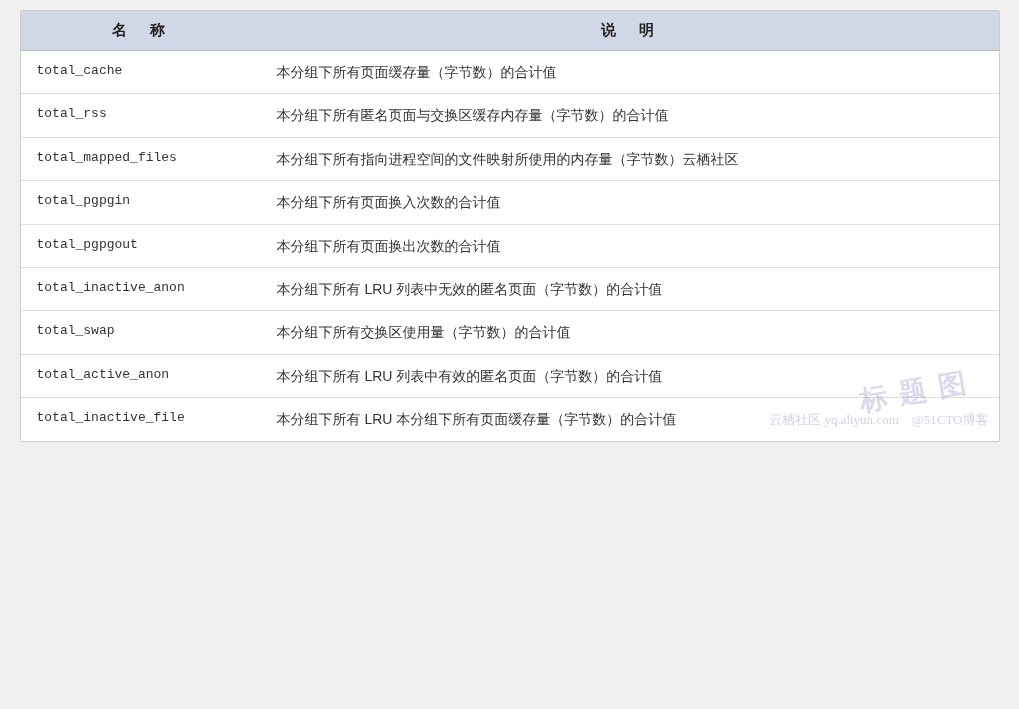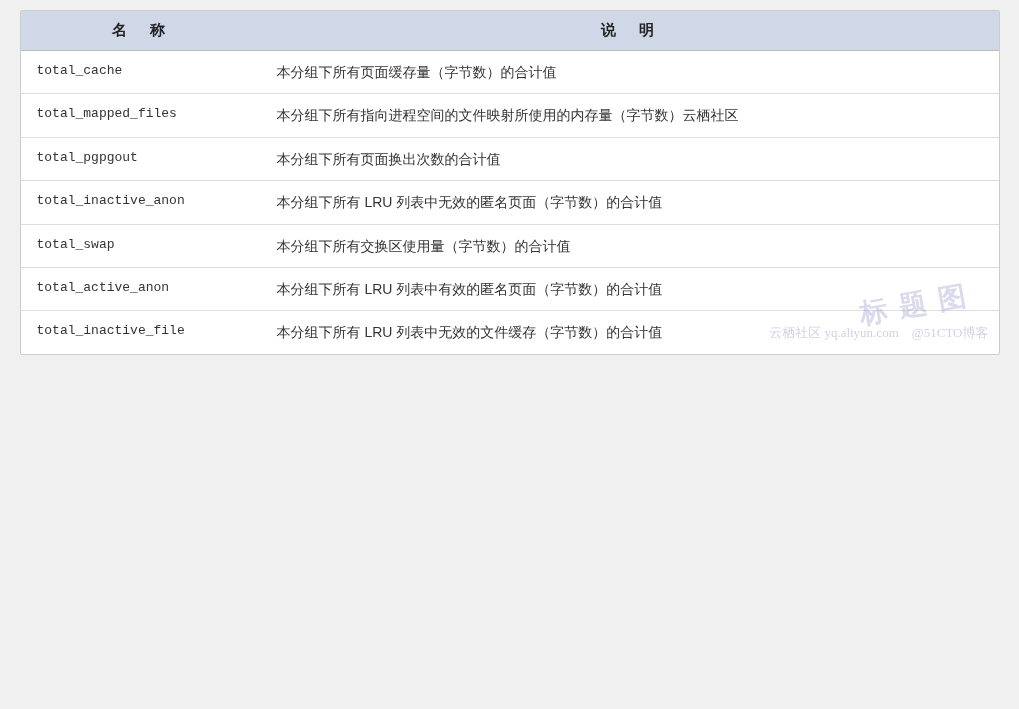--- a/index.html
+++ b/index.html
@@ -107,40 +107,48 @@
         <th>名　称</th>
         <th>说　明</th>
       </tr>
     </thead>
     <tbody id="table-body">
     <tr>
           <td>total_cache</td>
           <td>本分组下所有页面缓存量（字节数）的合计值</td>
         </tr>
         <tr>
+          <td>total_rss</td>
+          <td>本分组下所有匿名页面与交换区缓存内存量（字节数）的合计值</td>
+        </tr>
+        <tr>
           <td>total_mapped_files</td>
           <td>本分组下所有指向进程空间的文件映射所使用的内存量（字节数）云栖社区</td>
+        </tr>
+        <tr>
+          <td>total_pgpgin</td>
+          <td>本分组下所有页面换入次数的合计值</td>
         </tr>
         <tr>
           <td>total_pgpgout</td>
           <td>本分组下所有页面换出次数的合计值</td>
         </tr>
         <tr>
           <td>total_inactive_anon</td>
           <td>本分组下所有 LRU 列表中无效的匿名页面（字节数）的合计值</td>
         </tr>
         <tr>
           <td>total_swap</td>
           <td>本分组下所有交换区使用量（字节数）的合计值</td>
         </tr>
         <tr>
           <td>total_active_anon</td>
           <td>本分组下所有 LRU 列表中有效的匿名页面（字节数）的合计值</td>
         </tr>
         <tr>
           <td>total_inactive_file</td>
-          <td>本分组下所有 LRU 列表中无效的文件缓存（字节数）的合计值</td>
+          <td>本分组下所有 LRU 本分组下所有页面缓存量（字节数）的合计值</td>
         </tr>
       </tbody>
   </table>
   <div class="watermark">标 题 图</div>
   <div class="watermark2">云栖社区 yq.aliyun.com &nbsp;&nbsp; @51CTO博客</div>
 </div>
 
 </body></html>

